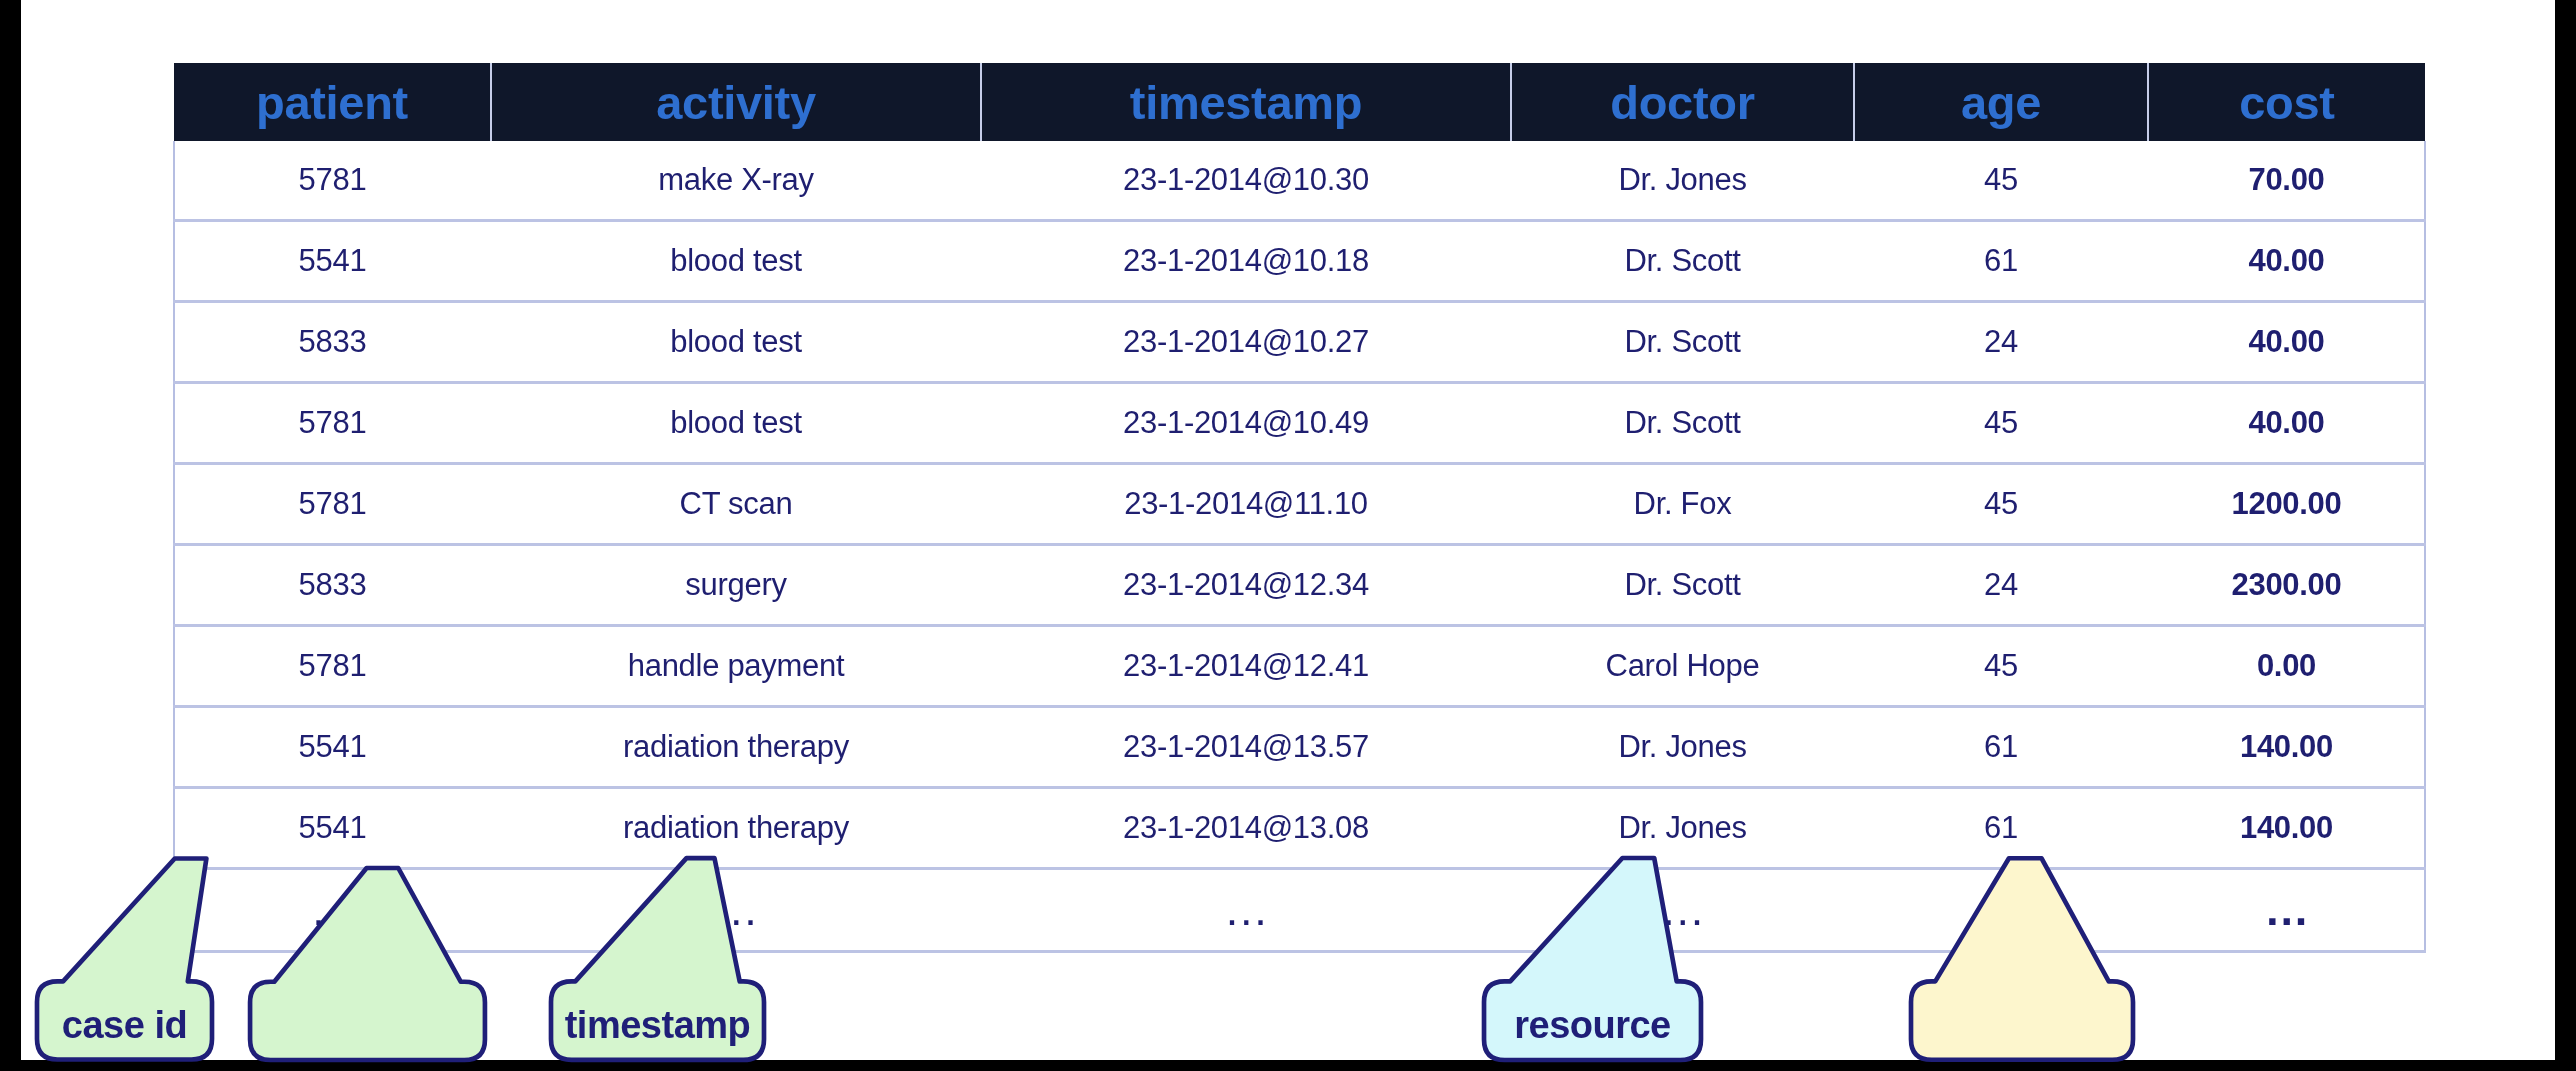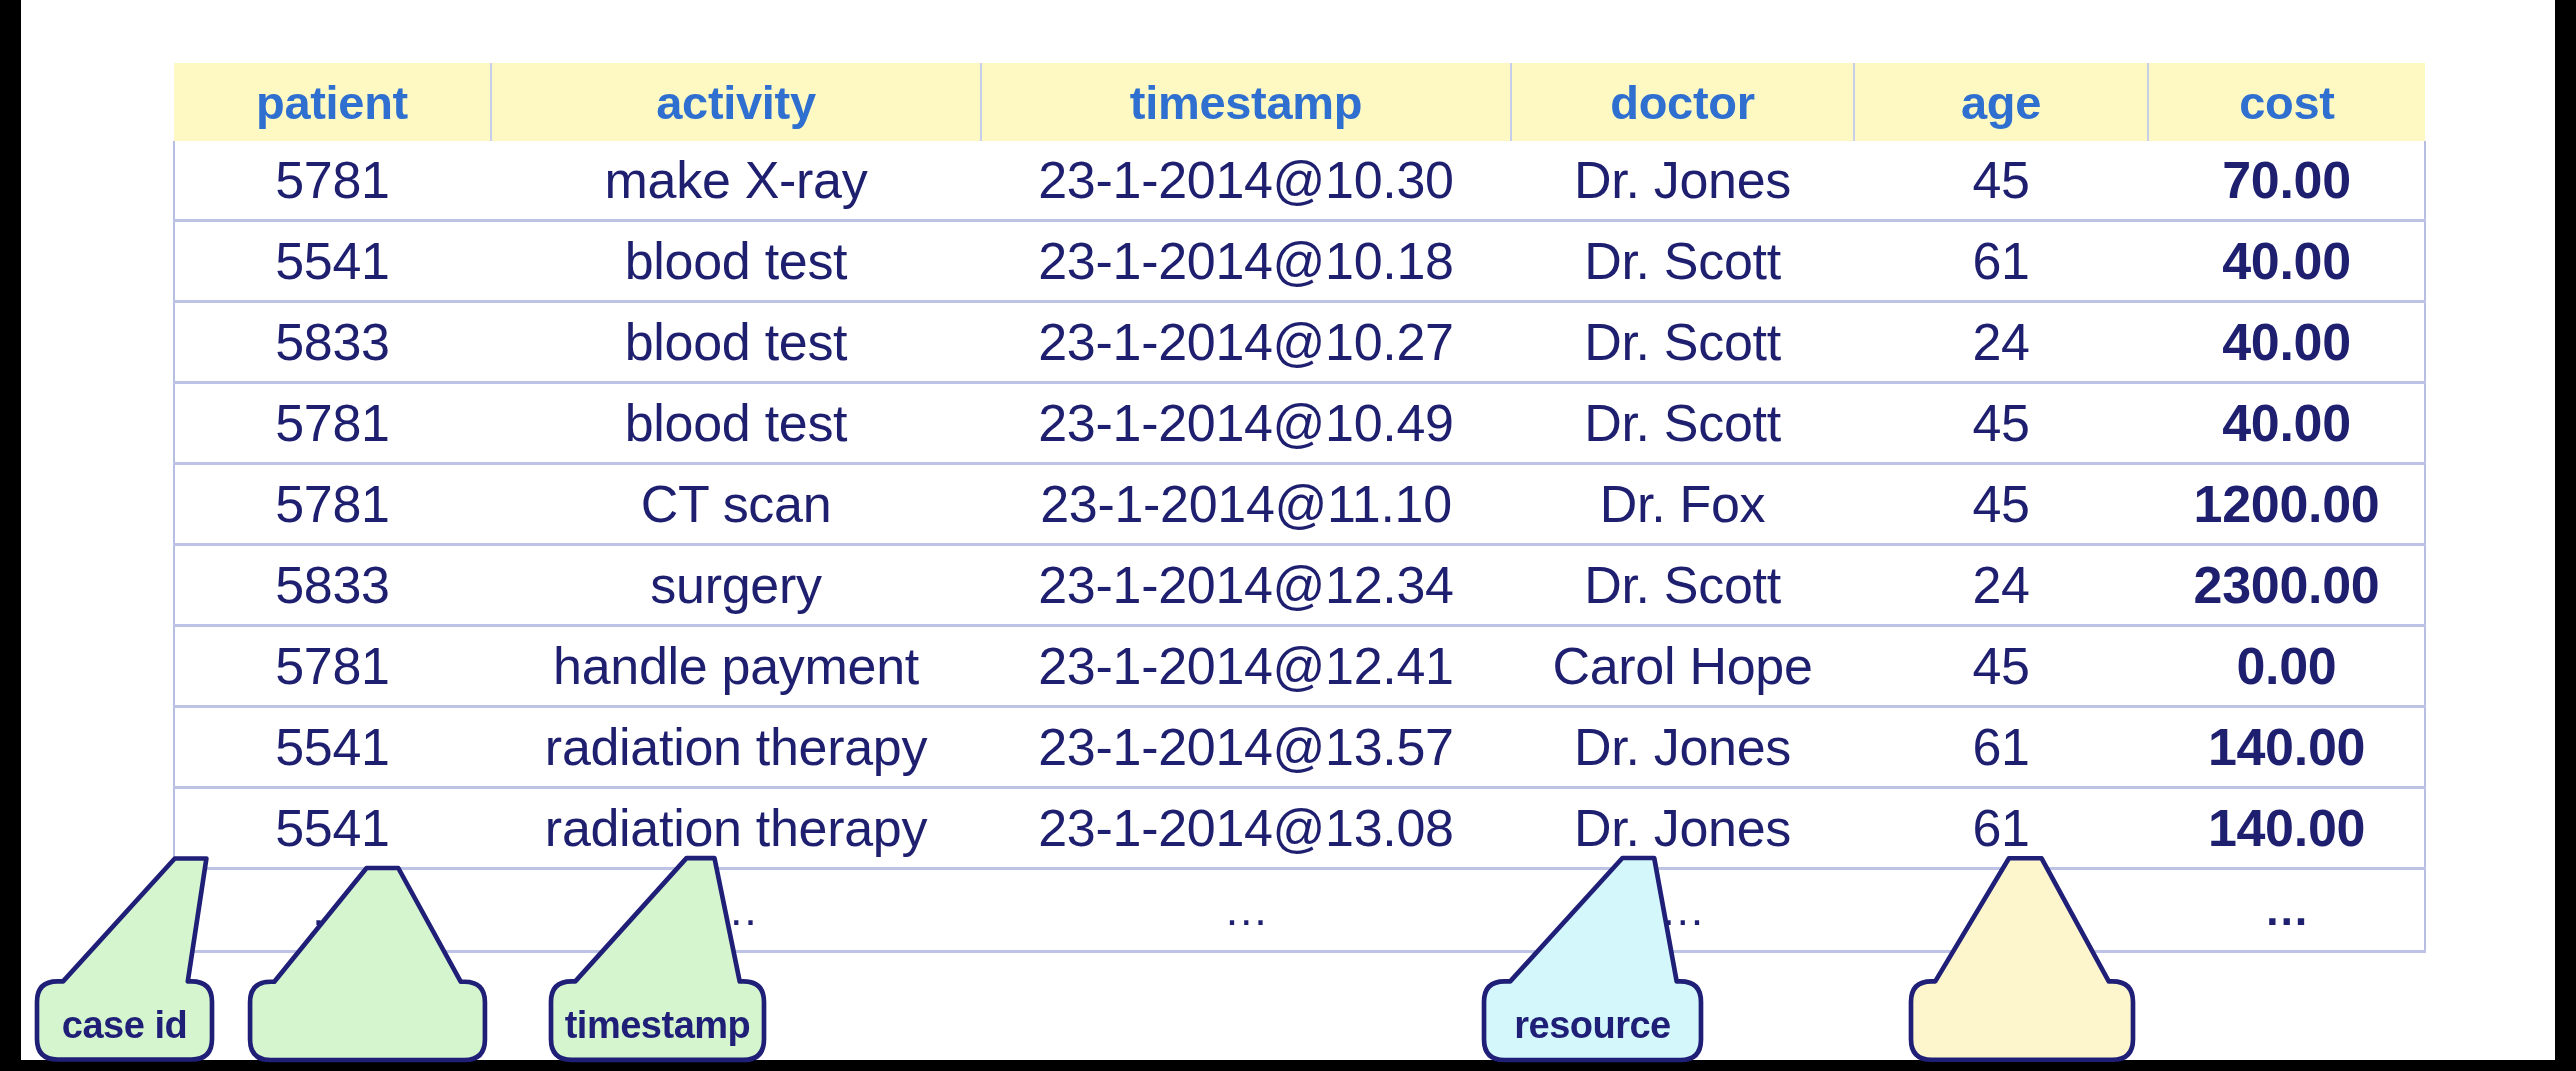--- a/index.html
+++ b/index.html
@@ -41,33 +41,33 @@
     border-collapse: collapse;
     table-layout: fixed;
   }
   #event-table th,
   #event-table td {
     text-align: center;
     vertical-align: middle;
     padding: 0;
   }
   #event-table thead th {
-    background: #fef9c3;
+    background: #0f172a;
     color: #2e6fd0;
     font-weight: bold;
     font-size: 47px;
     height: 78px;
     border-right: 2.8px solid #c6cee9;
     letter-spacing: -0.3px;
   }
   #event-table thead th:last-child { border-right: none; }
 
   #event-table tbody td {
     color: #1f1f70;
-    font-size: 52px;
+    font-size: 31px;
     height: 78px;
     background: #ffffff;
     border-bottom: 3.7px solid #bcc3e4;
     border-left: 2.8px solid #ffffff;
     letter-spacing: -0.3px;
   }
   #event-table tbody tr:first-child td { border-top: none; }
   
   #event-table tbody td.first-col { border-left: 2.8px solid #b6bee2; }
   #event-table tbody td.last-col  { border-right: 2.8px solid #b6bee2; font-weight: bold; }

